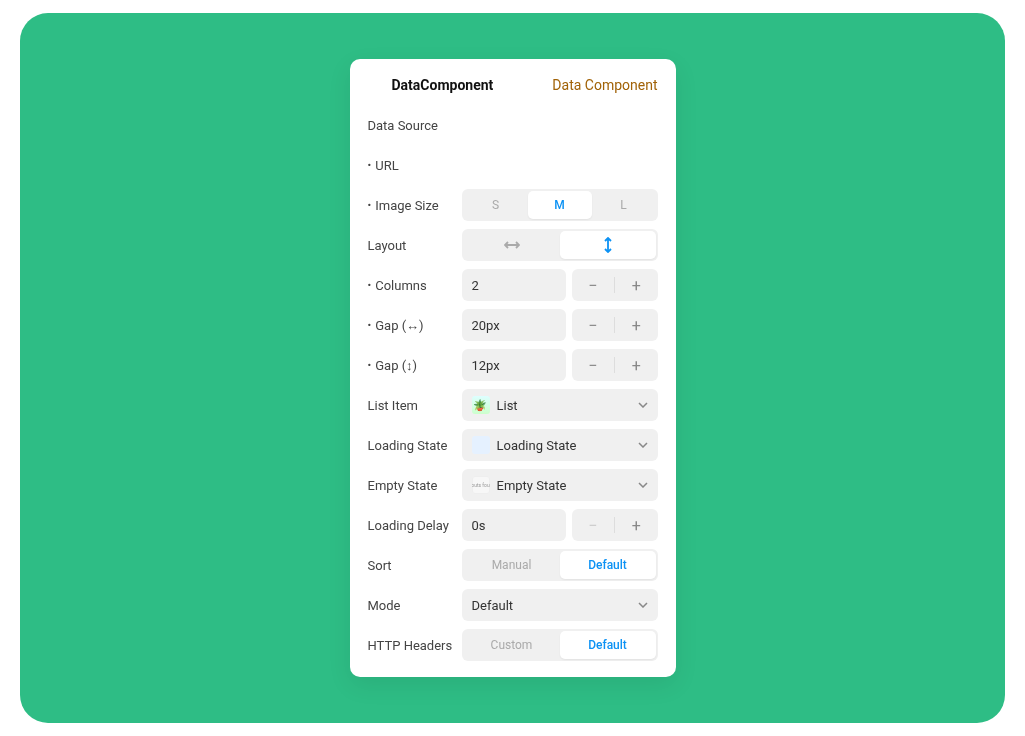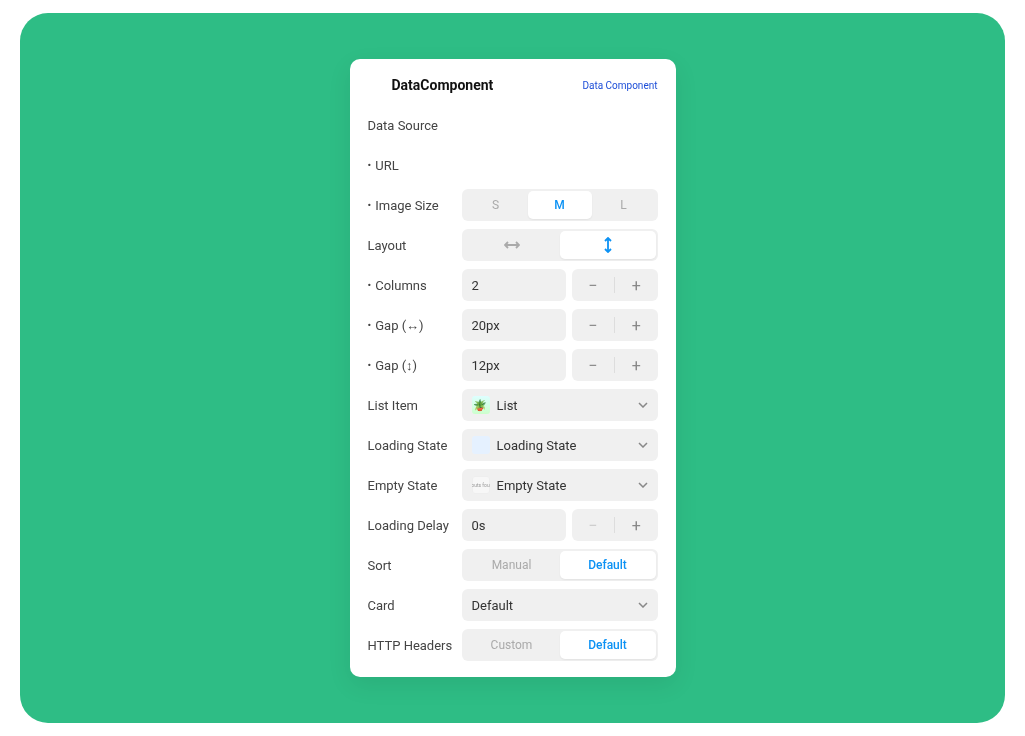--- a/index.html
+++ b/index.html
@@ -38,22 +38,22 @@
       align-items: center;
       margin-bottom: 16px;
       margin-left: 24px;
     }
     .panel-title {
       font-weight: 700;
       font-size: 14px;
       color: #111;
     }
     .panel-subtitle {
-      font-size: 10px;
-      color: #1d4ed8;
+      font-size: 14px;
+      color: #a16207;
     }
     .row {
       display: flex;
       align-items: center;
       margin-bottom: 8px;
       min-height: 32px;
     }
     .label {
       font-size: 13px;
       color: #444;
@@ -391,21 +391,21 @@
       <div class="label">Sort</div>
       <div class="control-area">
         <div class="segmented">
           <button class="seg-btn">Manual</button>
           <button class="seg-btn active">Default</button>
         </div>
       </div>
     </div>
 
     <div class="row">
-      <div class="label">Card</div>
+      <div class="label">Mode</div>
       <div class="control-area">
         <div class="select-box">
           <span class="select-text">Default</span>
           <span class="chevron">
               <svg viewBox="0 0 10 6">
                 <path d="M1 1l4 4 4-4"></path>
               </svg>
             </span>
         </div>
       </div>

